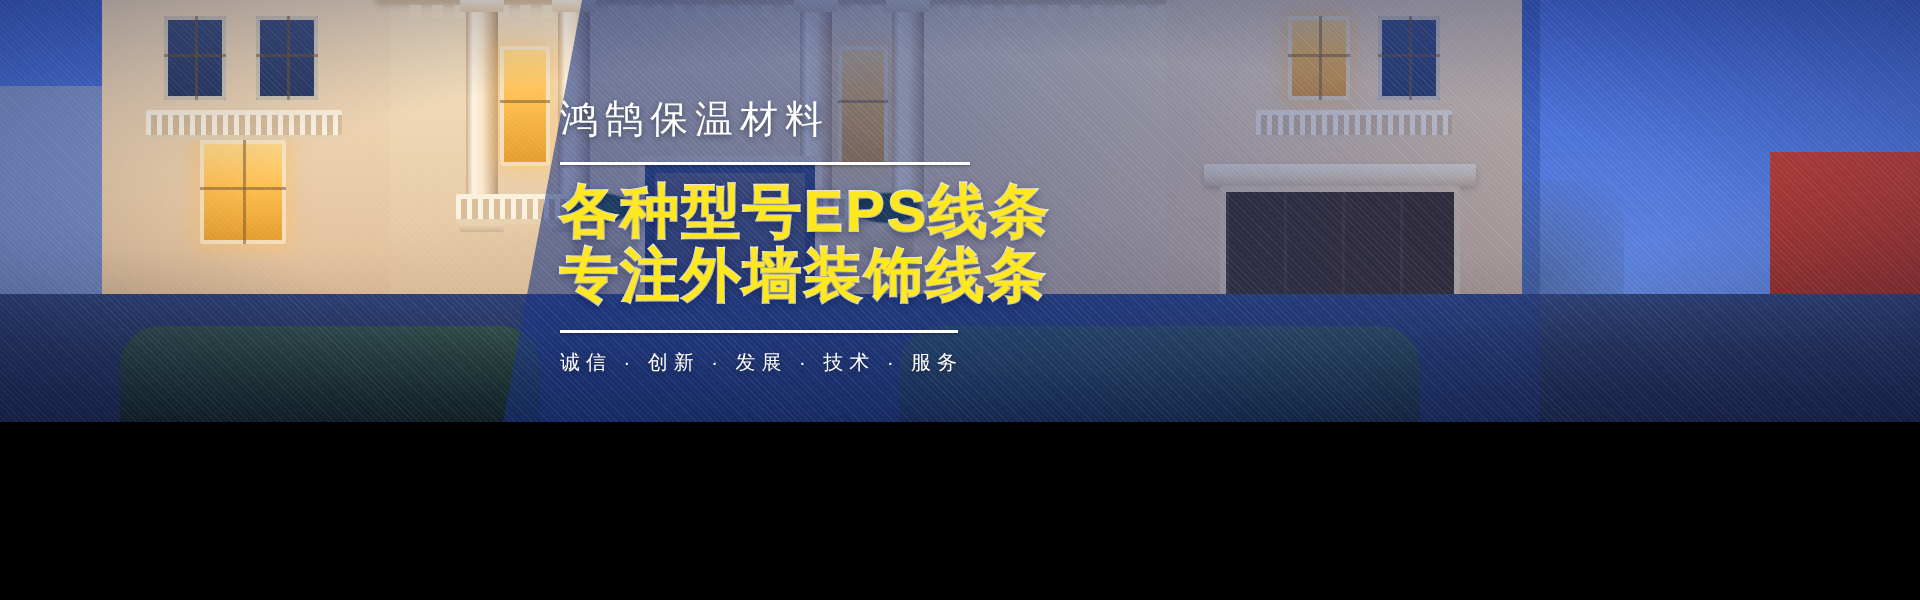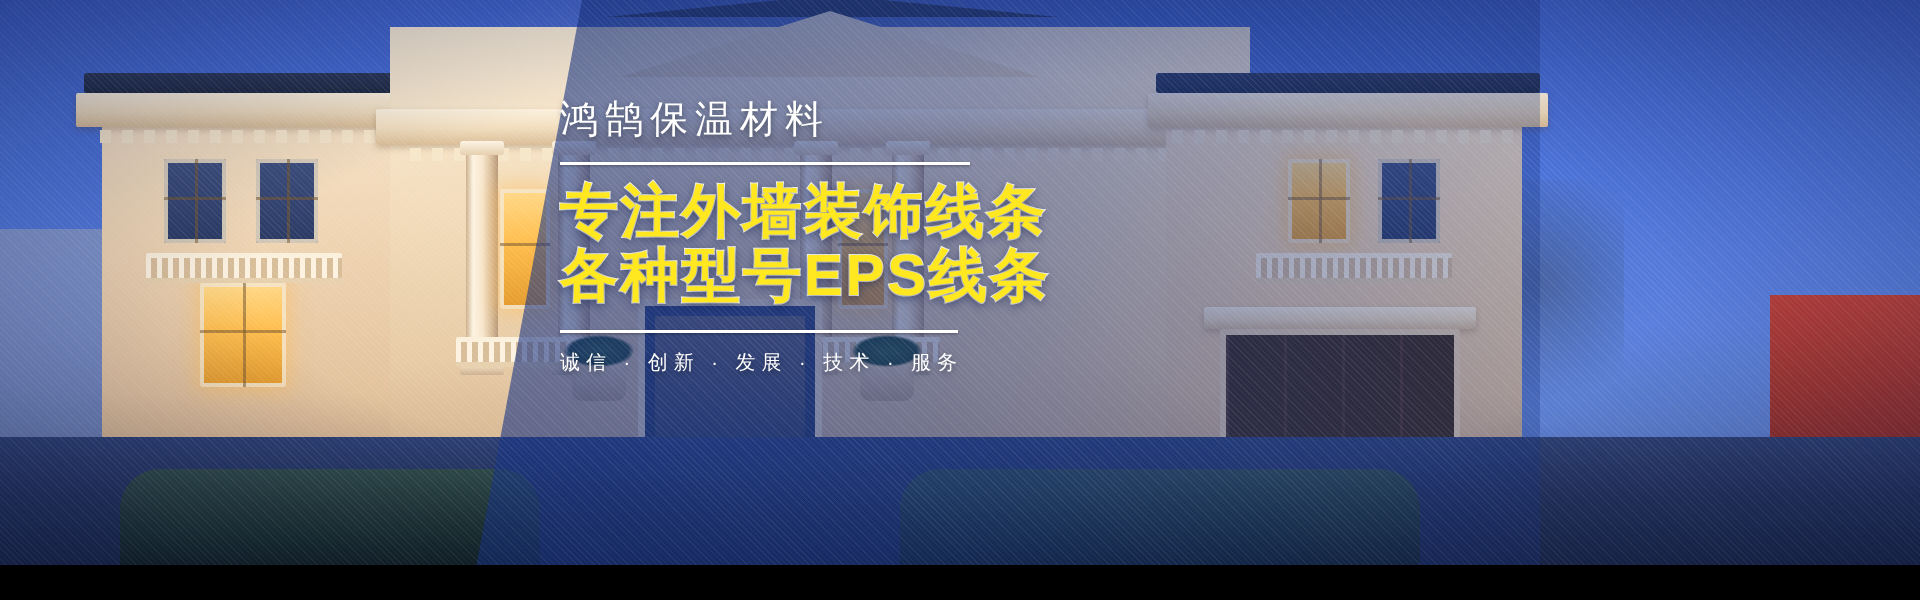--- a/index.html
+++ b/index.html
@@ -1,21 +1,21 @@
 <!DOCTYPE html>
 <html><head>
 <meta charset="utf-8">
 <style>
   * { margin:0; padding:0; box-sizing:border-box; }
   html,body { width:1920px; height:600px; overflow:hidden; background:#000; }
   body { font-family:"Liberation Sans","DejaVu Sans",sans-serif; }
 
   .banner {
     position:relative;
-    width:1920px; height:565px;
+    width:1920px; height:422px;
     overflow:hidden;
     background:#be185d;
   }
 
   
   .sky {
     position:absolute; inset:0;
     background:
       linear-gradient(180deg,#3f63cf 0%,#4c73d8 32%,#5a7fdc 58%,#5d7fd0 75%,#4a66b4 100%);
   }
@@ -278,19 +278,19 @@
   <div class="hedge" style="left:900px;width:520px;"></div>
 
   <div class="panel"></div>
 
   <div class="stripes"></div>
   <div class="vignette"></div>
 
   <div class="copy">
     <div class="brand">鸿鹄保温材料</div>
     <div class="rule"></div>
+    <div class="headline">各种型号EPS线条</div>
     <div class="headline">专注外墙装饰线条</div>
-    <div class="headline">各种型号EPS线条</div>
     <div class="rule bottom"></div>
     <div class="tagline">诚信 · 创新 · 发展 · 技术 · 服务</div>
   </div>
 
 </div>
 
 </body></html>

